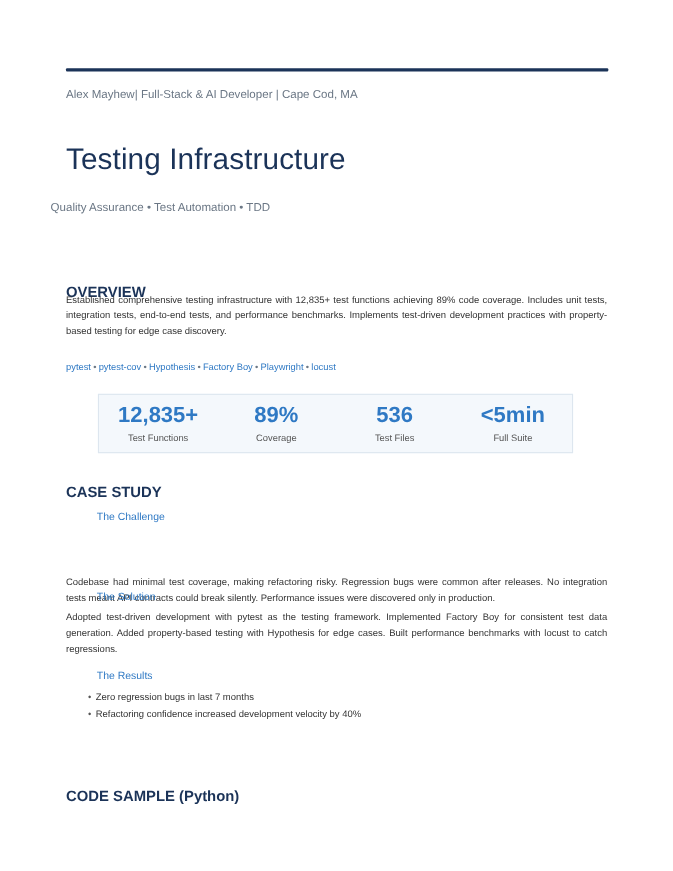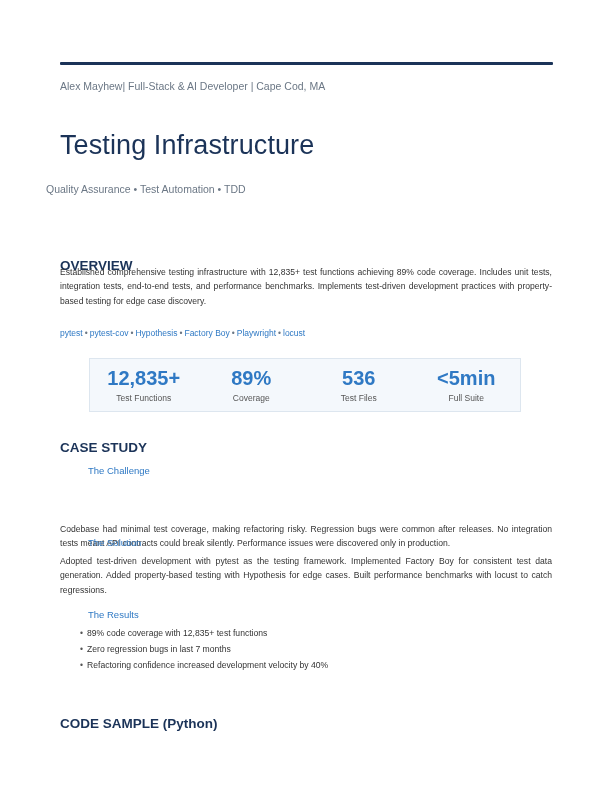--- a/index.html
+++ b/index.html
@@ -60,18 +60,17 @@
 <div class="h2" style="top:440px;">CASE STUDY</div>
 
 <div class="h3" style="top:465px;">The Challenge</div>
 <div class="para" style="top:482px;margin-top:40px;">Codebase had minimal test coverage, making refactoring risky. Regression bugs were common after releases. No integration tests meant API contracts could break silently. Performance issues were discovered only in production.</div>
 
 <div class="h3" style="top:537px;text-align:center;">The Solution</div>
 <div class="para" style="top:554px;">Adopted test-driven development with pytest as the testing framework. Implemented Factory Boy for consistent test data generation. Added property-based testing with Hypothesis for edge cases. Built performance benchmarks with locust to catch regressions.</div>
 
 <div class="h3" style="top:609px;">The Results</div>
 <ul class="bullets">
-  <li>89% code coverage with 12,835+ test functions</li>
   <li>Zero regression bugs in last 7 months</li>
   <li>Refactoring confidence increased development velocity by 40%</li>
 </ul>
 
 <div class="h2" style="top:716px;">CODE SAMPLE (Python)</div>
 
 </body></html>

